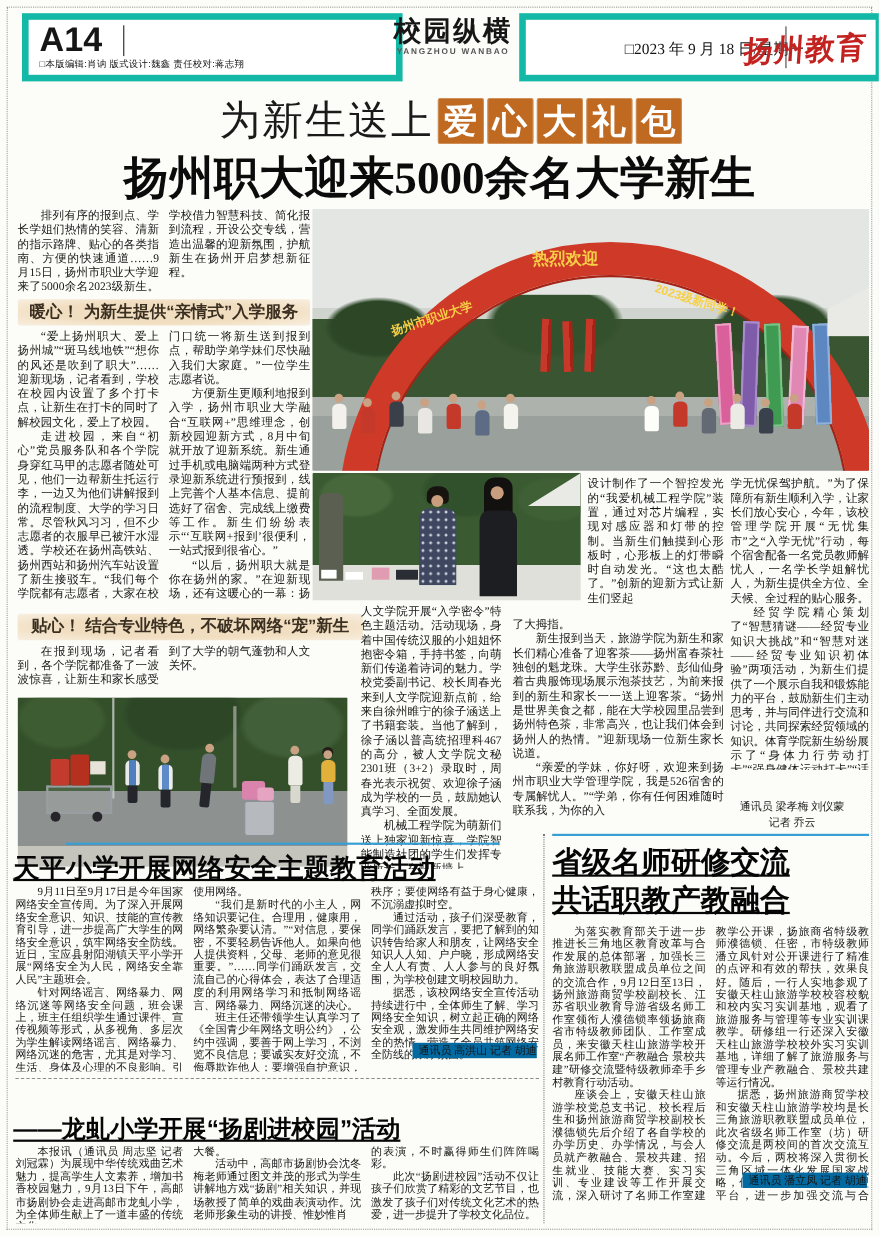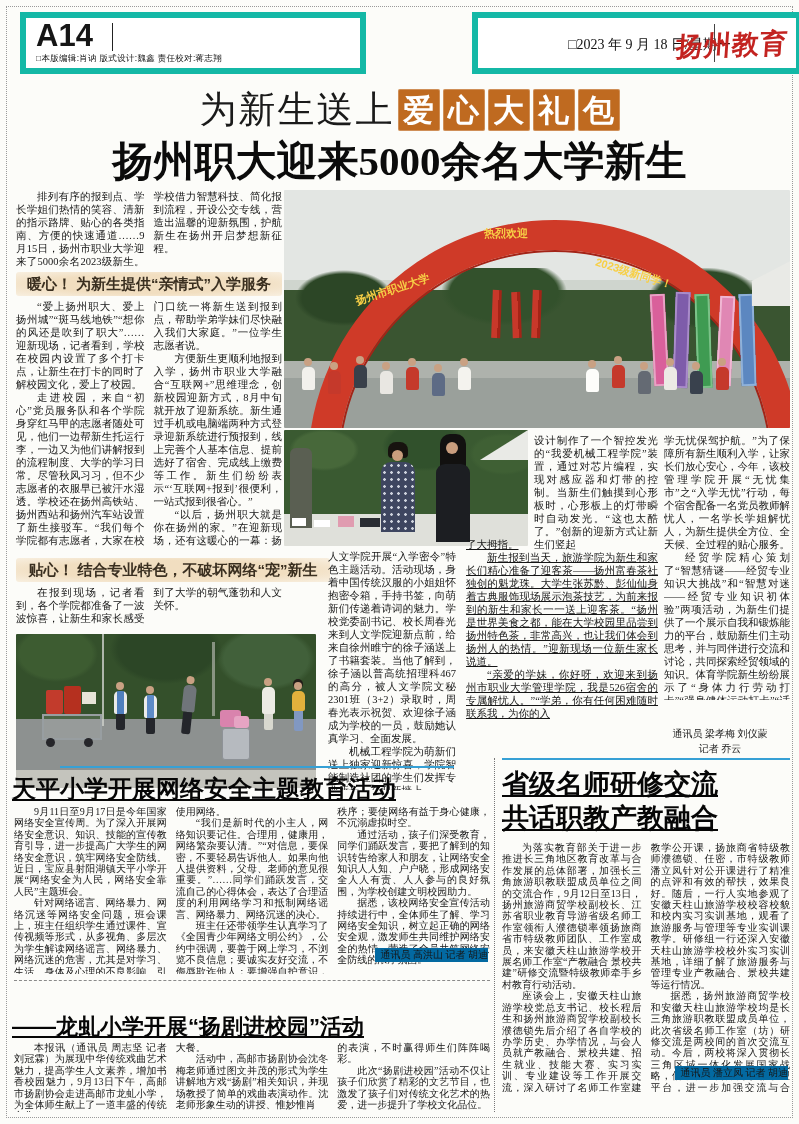--- a/index.html
+++ b/index.html
@@ -58,20 +58,24 @@
 <body>
 
 <div class="sheet">
   <div class="pageborder"></div>
 
   <div class="abs hbox" style="left:20px;top:12px;width:334px;height:50px;">
     <div class="abs pagenum" style="left:10px;top:3px;">A14</div>
     <span class="abs pagenum-bar" style="left:80px;top:5px;"></span>
     <div class="abs edition" style="left:10px;bottom:3px;">□本版编辑:肖讷 版式设计:魏鑫 责任校对:蒋志翔</div>
   </div>
+  <div class="abs" style="left:356px;top:16px;width:112px;">
+    <div class="secttitle">校园纵横</div>
+    <div class="sectsub">YANGZHOU WANBAO</div>
+  </div>
   <div class="abs hbox" style="left:472px;top:12px;width:318px;height:50px;">
     <div class="abs dateline" style="left:90px;top:18px;">□2023 年 9 月 18 日/星期一</div>
     <div class="abs" style="left:236px;top:6px;bottom:6px;width:1px;background:#444;"></div>
     <div class="abs brand" style="right:8px;top:9px;">扬州教育</div>
   </div>
 
   <div class="abs hl1" style="left:0;top:86px;width:799px;height:48px;">
     <span class="hl1-prefix">为新生送上</span>
     <span style="display:flex;">
         <span class="hl1-box">爱</span>
@@ -159,21 +163,21 @@
     </div>
 
   <div class="abs photo" style="left:284px;top:190px;width:506px;height:238px;background:
       linear-gradient(180deg,#e3e6e3 0 38%,#cfd5ce 38% 42%,#3a5531 42% 72%,#aeb2ac 72% 79%,#9aa09b 79% 100%);">
     <div class="abs" style="left:0;top:78px;width:506px;height:96px;background:
         radial-gradient(70px 40px at 60px 30px,#2c4626 0 60%,transparent 70%),
         radial-gradient(90px 48px at 220px 24px,#33512c 0 60%,transparent 70%),
         radial-gradient(80px 44px at 420px 30px,#2e4a28 0 60%,transparent 70%);"></div>
     <div class="abs" style="left:24px;top:30px;width:434px;height:434px;border-radius:50%;border:30px solid #cf3a28;box-shadow:inset 0 0 0 2px #a32417;"></div>
     <div class="abs" style="left:70px;top:92px;transform:rotate(-18deg);color:#f7cf46;font-weight:bold;font-size:11px;font-family:'Liberation Sans',sans-serif;">扬州市职业大学</div>
-    <div class="abs" style="left:200px;top:36px;color:#f7cf46;font-weight:bold;font-size:11px;font-family:Liberation Serif, serif;">热烈欢迎</div>
+    <div class="abs" style="left:200px;top:36px;color:#f7cf46;font-weight:bold;font-size:15px;font-family:Liberation Serif, serif;">热烈欢迎</div>
     <div class="abs" style="left:310px;top:76px;transform:rotate(17deg);color:#f7cf46;font-weight:bold;font-size:11px;font-family:'Liberation Sans',sans-serif;">2023级新同学！</div>
 
     <div class="abs" style="left:208px;top:100px;width:9px;height:48px;background:linear-gradient(90deg,#c8382a 0 6px,#a32417 6px);transform:rotate(2deg);"></div>
     <div class="abs" style="left:228px;top:102px;width:9px;height:46px;background:linear-gradient(90deg,#c8382a 0 6px,#a32417 6px);transform:rotate(-2deg);"></div>
     <div class="abs" style="left:248px;top:100px;width:9px;height:48px;background:linear-gradient(90deg,#c8382a 0 6px,#a32417 6px);transform:rotate(2deg);"></div>
 
     <div class="abs" style="left:368px;top:104px;width:15px;height:92px;background:#d9609b;box-shadow:inset 0 0 0 2px #e8a2c4;transform:rotate(-3deg);"></div>
     <div class="abs" style="left:390px;top:102px;width:15px;height:96px;background:#7e5caa;box-shadow:inset 0 0 0 2px #a98cc9;transform:rotate(2deg);"></div>
     <div class="abs" style="left:412px;top:104px;width:15px;height:94px;background:#3f9b52;box-shadow:inset 0 0 0 2px #7cc289;transform:rotate(-2deg);"></div>
     <div class="abs" style="left:434px;top:106px;width:15px;height:90px;background:#e087b4;box-shadow:inset 0 0 0 2px #f0b7d3;transform:rotate(3deg);"></div>
@@ -254,21 +258,21 @@
     </div>
     <div class="abs" style="left:8px;top:88px;width:14px;height:8px;background:#fff;"></div>
     <div class="abs" style="left:30px;top:90px;width:16px;height:7px;background:#fff;"></div>
     <div class="abs" style="left:54px;top:86px;width:16px;height:11px;background:#e09cb0;"></div>
     <div class="abs" style="left:76px;top:88px;width:20px;height:9px;background:#2a2d33;"></div>
   </div>
 
   <div class="abs coltext" style="left:534px;top:434px;width:124px;height:124px;">
       <p class="para" style="text-indent: 0px;">设计制作了一个智控发光的“我爱机械工程学院”装置，通过对芯片编程，实现对感应器和灯带的控制。当新生们触摸到心形板时，心形板上的灯带瞬时自动发光。“这也太酷了。”创新的迎新方式让新生们竖起</p>
     </div>
-  <div class="abs coltext" style="left:466px;top:538px;width:192px;height:226px;text-decoration:underline;">
+  <div class="abs coltext" style="left:466px;top:562px;width:192px;height:226px;">
       <p class="para" style="text-indent: 0px;">了大拇指。</p>
       <p class="para">新生报到当天，旅游学院为新生和家长们精心准备了迎客茶——扬州富春茶社独创的魁龙珠。大学生张苏黔、彭仙仙身着古典服饰现场展示泡茶技艺，为前来报到的新生和家长一一送上迎客茶。“扬州是世界美食之都，能在大学校园里品尝到扬州特色茶，非常高兴，也让我们体会到扬州人的热情。”迎新现场一位新生家长说道。</p>
       <p class="para">“亲爱的学妹，你好呀，欢迎来到扬州市职业大学管理学院，我是526宿舍的专属解忧人。”“学弟，你有任何困难随时联系我，为你的入</p>
     </div>
   <div class="abs coltext" style="left:664px;top:434px;width:126px;height:266px;">
       <p class="para" style="text-indent: 0px;">学无忧保驾护航。”为了保障所有新生顺利入学，让家长们放心安心，今年，该校管理学院开展“无忧集市”之“入学无忧”行动，每个宿舍配备一名党员教师解忧人，一名学长学姐解忧人，为新生提供全方位、全天候、全过程的贴心服务。</p>
       <p class="para">经贸学院精心策划了“智慧猜谜——经贸专业知识大挑战”和“智慧对迷——经贸专业知识初体验”两项活动，为新生们提供了一个展示自我和锻炼能力的平台，鼓励新生们主动思考，并与同伴进行交流和讨论，共同探索经贸领域的知识。体育学院新生纷纷展示了“身体力行劳动打卡”“强身健体运动打卡”“话说亚运故事打卡”等视频和照片，展示入校前日常生活。电子工程学院用LED小风扇、智能光电小屋等专业劳动成果“奖”给新同学，每一份奖品充满创意，凝聚着学长学姐的辛勤劳动以及对刚踏入大学校园的学弟学妹的深情厚谊。</p>
     </div>
   <div class="abs byline" style="left:650px;top:704px;width:140px;">
     <div>通讯员 梁孝梅 刘仪蒙</div>

